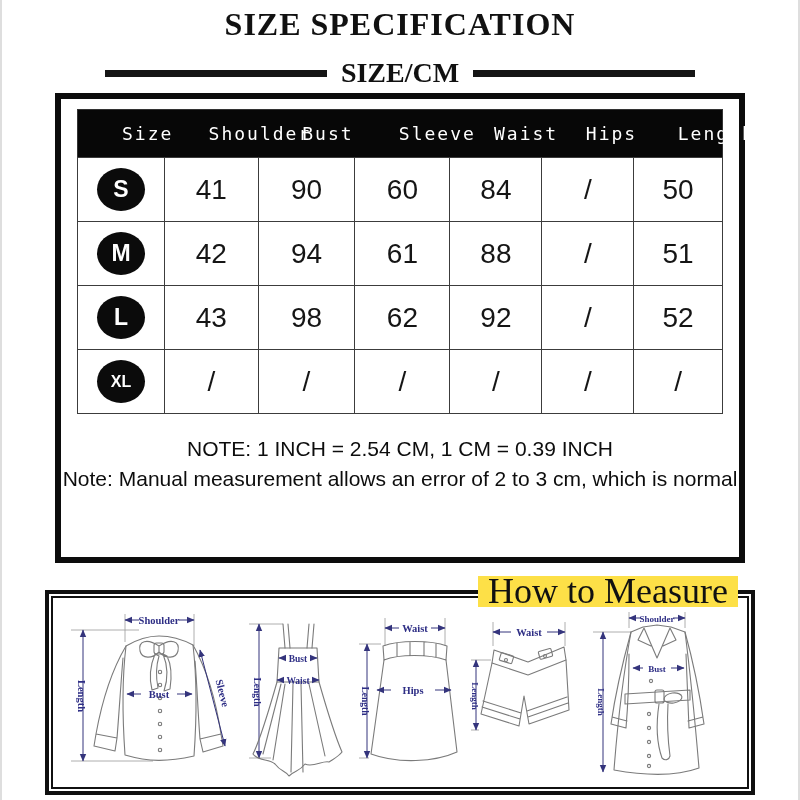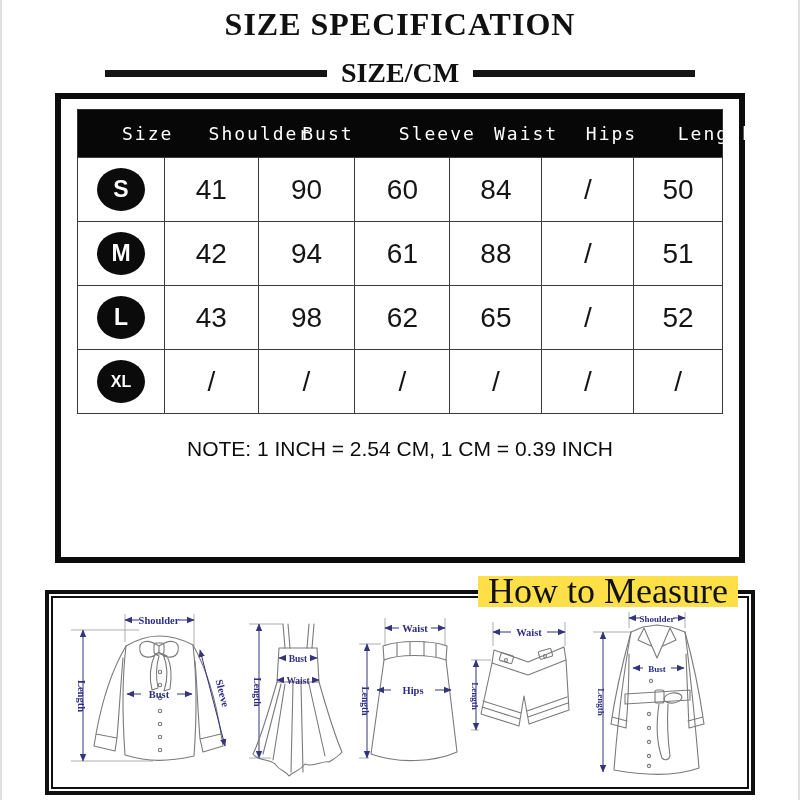--- a/index.html
+++ b/index.html
@@ -109,37 +109,38 @@
         <td>61</td>
         <td>88</td>
         <td>/</td>
         <td>51</td>
       </tr>
       <tr>
         <td><span class="badge">L</span></td>
         <td>43</td>
         <td>98</td>
         <td>62</td>
-        <td>65</td>
+        <td>92</td>
         <td>/</td>
         <td>52</td>
       </tr>
       <tr>
         <td><span class="badge b-xl">XL</span></td>
         <td>/</td>
         <td>/</td>
         <td>/</td>
         <td>/</td>
         <td>/</td>
         <td>/</td>
       </tr>
     </tbody>
   </table>
   <div class="notes">
     <div>NOTE: 1 INCH = 2.54 CM, 1 CM = 0.39 INCH</div>
+    <div>Note: Manual measurement allows an error of 2 to 3 cm, which is normal</div>
   </div>
 </div>
 
 <div class="measure-title">How to Measure</div>
 
 <div class="measure-frame">
   <div class="frame-inner">
 
     <svg class="fig" width="180" height="172" viewBox="0 0 180 172">
       <path class="guide" d="M10,24 H78 M10,155 H92 M64,8 V36 M133,8 V40"></path>

